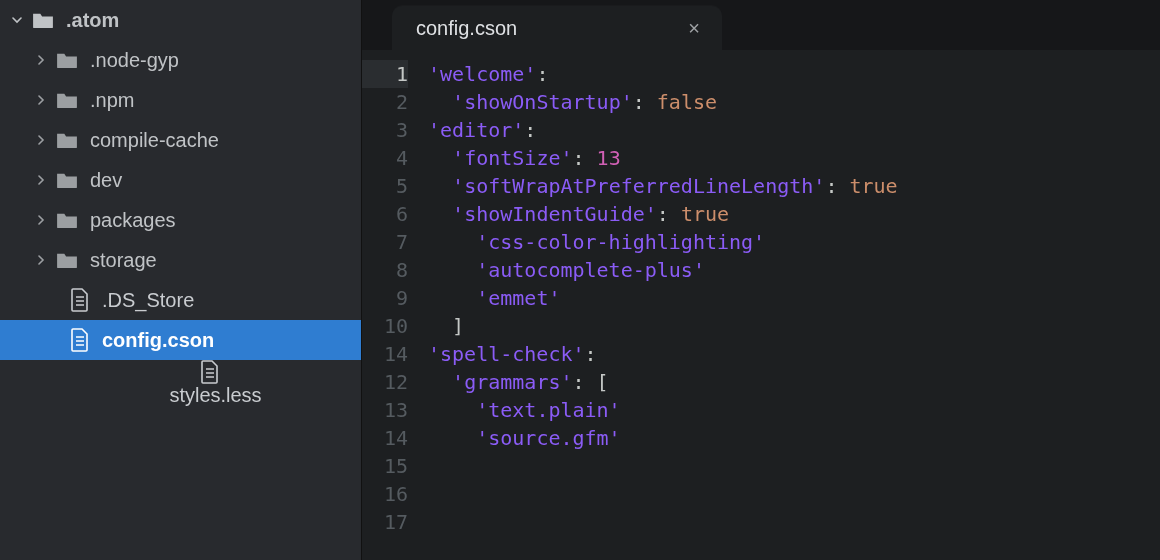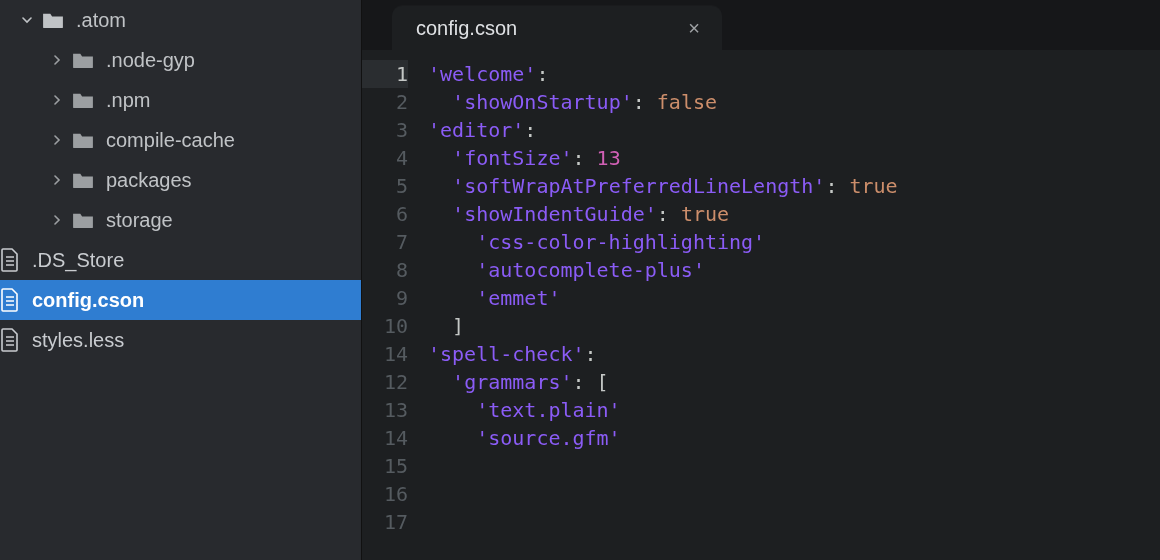--- a/index.html
+++ b/index.html
@@ -23,23 +23,23 @@
     user-select: none;
   }
   .tree-row {
     display: flex;
     align-items: center;
     height: 40px;
     font-size: 20px;
     color: #c0c3c6;
     cursor: pointer;
   }
-  .tree-row.root { padding-left: 20px; font-weight: 400; }
-  .tree-row.child { padding-left: 50px; }
-  .tree-row.file  { color: #d6d9dc; }
+  .tree-row.root { padding-left: 10px; font-weight: 700; }
+  .tree-row.child { padding-left: 34px; }
+  .tree-row.file  { padding-left: 70px; color: #d6d9dc; }
   .tree-row.selected {
     background: #2f7dd1;
     color: #ffffff;
     font-weight: 700;
   }
   .tree-row.selected .file-icon { stroke:#fff; fill:none; }
   .chev {
     width: 14px; display: inline-flex; justify-content: center;
     margin-right: 8px;
     font-size: 14px;
@@ -181,20 +181,31 @@
         </div>
         <div class="tree-row child">
           <span class="chev">
             <svg viewBox="0 0 10 10" width="10" height="10">
               <path d="M3 1 L7 5 L3 9" stroke="#9c9fa2" stroke-width="1.6" fill="none" stroke-linecap="round"></path>
             </svg>
           </span>
           <svg class="folder-icon" viewBox="0 0 24 20">
             <path d="M1 3 h8 l2 3 h12 v12 a1 1 0 0 1 -1 1 h-20 a1 1 0 0 1 -1 -1 z" fill="#9c9fa2"></path>
           </svg>
+          <span>dev</span>
+        </div>
+        <div class="tree-row child">
+          <span class="chev">
+            <svg viewBox="0 0 10 10" width="10" height="10">
+              <path d="M3 1 L7 5 L3 9" stroke="#9c9fa2" stroke-width="1.6" fill="none" stroke-linecap="round"></path>
+            </svg>
+          </span>
+          <svg class="folder-icon" viewBox="0 0 24 20">
+            <path d="M1 3 h8 l2 3 h12 v12 a1 1 0 0 1 -1 1 h-20 a1 1 0 0 1 -1 -1 z" fill="#9c9fa2"></path>
+          </svg>
           <span>packages</span>
         </div>
         <div class="tree-row child">
           <span class="chev">
             <svg viewBox="0 0 10 10" width="10" height="10">
               <path d="M3 1 L7 5 L3 9" stroke="#9c9fa2" stroke-width="1.6" fill="none" stroke-linecap="round"></path>
             </svg>
           </span>
           <svg class="folder-icon" viewBox="0 0 24 20">
             <path d="M1 3 h8 l2 3 h12 v12 a1 1 0 0 1 -1 1 h-20 a1 1 0 0 1 -1 -1 z" fill="#9c9fa2"></path>
@@ -210,21 +221,21 @@
           </svg>
           <span>.DS_Store</span>
         </div>
         <div class="tree-row file selected" style="color: rgb(255, 255, 255);">
           <svg class="file-icon" viewBox="0 0 20 24">
             <path d="M3 1 h9 l5 5 v16 a1 1 0 0 1 -1 1 h-13 a1 1 0 0 1 -1 -1 v-20 a1 1 0 0 1 1 -1 z" fill="none" stroke="currentColor" stroke-width="1.6"></path>
             <path d="M6 9 h8 M6 13 h8 M6 17 h8" stroke="currentColor" stroke-width="1.4"></path>
           </svg>
           <span>config.cson</span>
         </div>
-        <div class="tree-row file" style="color: rgb(201, 204, 208);">
+        <div class="tree-row file" style="color: rgb(201, 204, 208); flex-direction: column;">
           <svg class="file-icon" viewBox="0 0 20 24">
             <path d="M3 1 h9 l5 5 v16 a1 1 0 0 1 -1 1 h-13 a1 1 0 0 1 -1 -1 v-20 a1 1 0 0 1 1 -1 z" fill="none" stroke="currentColor" stroke-width="1.6"></path>
             <path d="M6 9 h8 M6 13 h8 M6 17 h8" stroke="currentColor" stroke-width="1.4"></path>
           </svg>
           <span>styles.less</span>
         </div>
       </div>
   </div>
 
   <div class="editor-pane">

